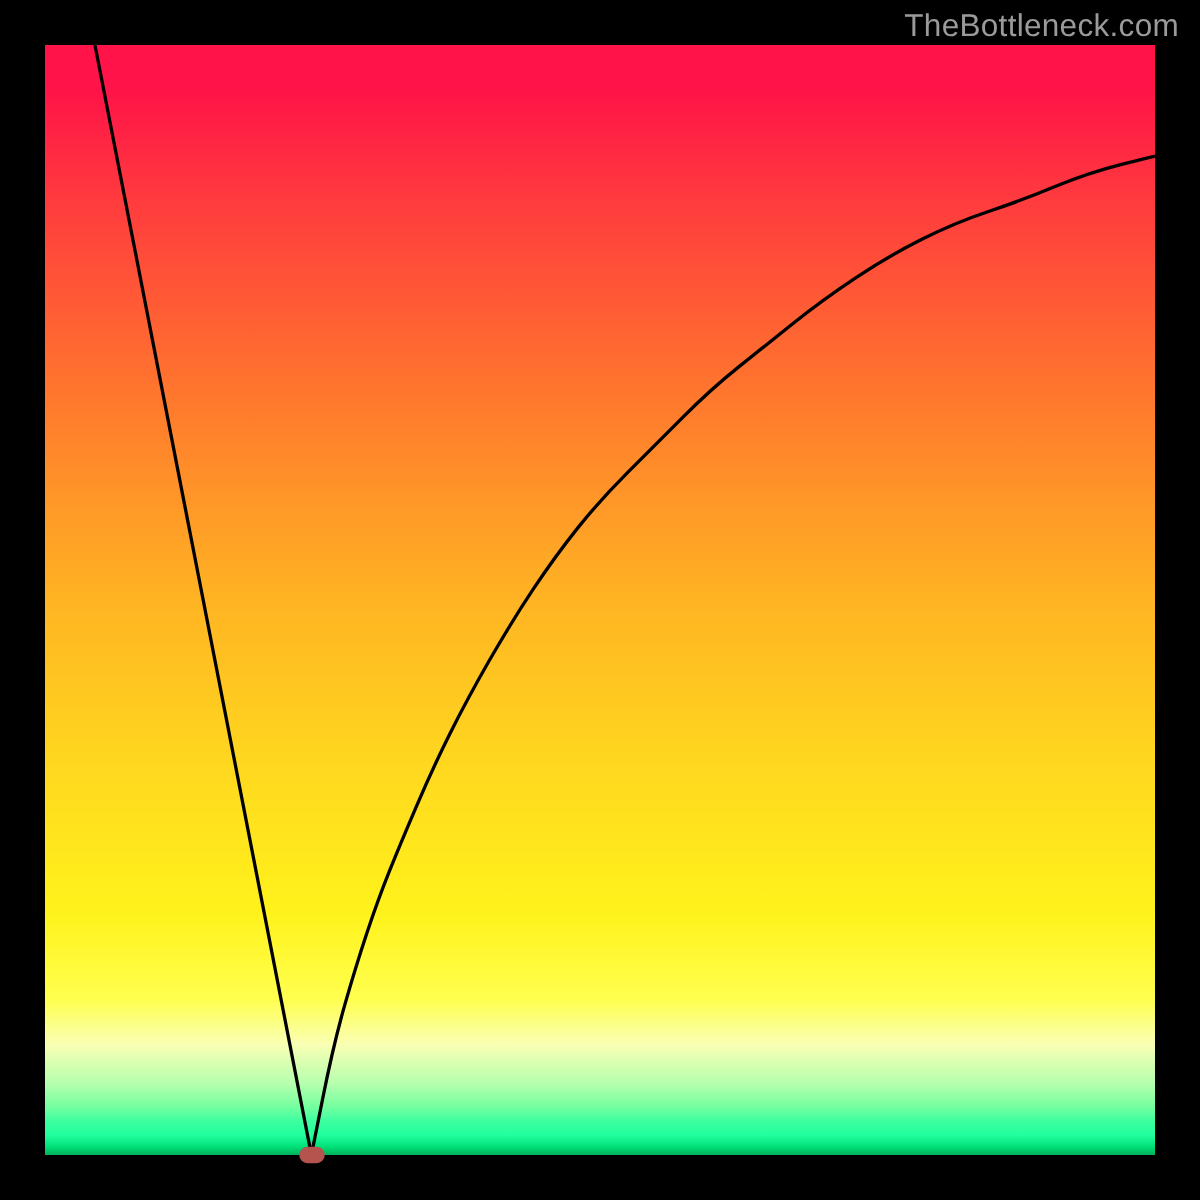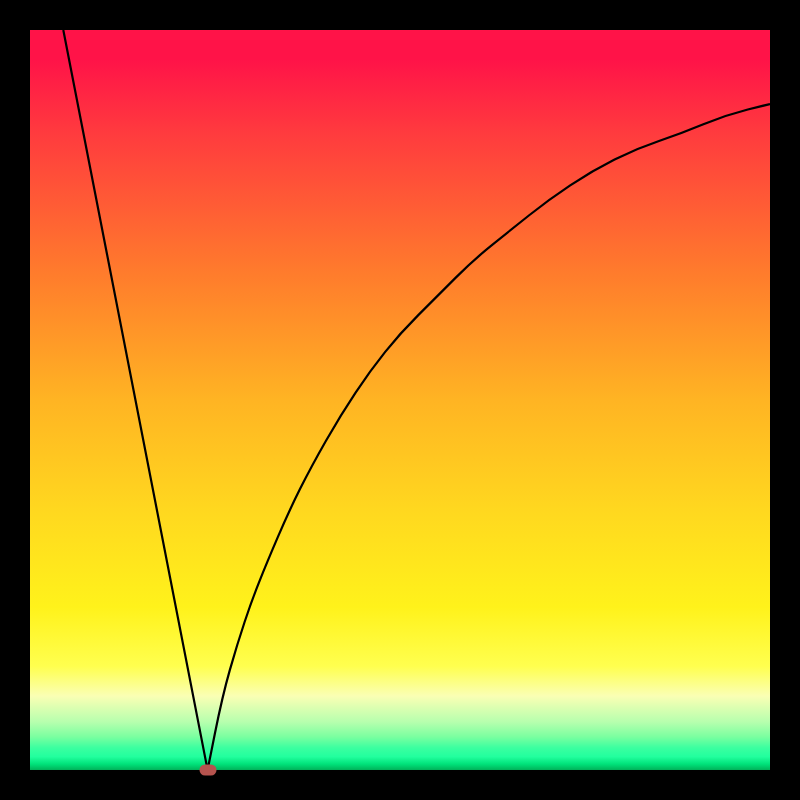--- a/index.html
+++ b/index.html
@@ -63,20 +63,21 @@
     font-size: 21px;
     font-weight: 500;
     letter-spacing: 0.2px;
     white-space: nowrap;
   }
 </style>
 </head>
 <body>
 
 <div class="wrap">
+  <div class="watermark">TheBottleneck.com</div>
 
   <div class="plot">
     <svg class="curve" viewBox="0 0 740 740" preserveAspectRatio="none">
       <path fill="none" stroke="#000" stroke-width="2.2" d="M 33.3 0 L 177.6 740 M 177.6 740 Q 177.6 740 185 703 T 199.8 640.1 T 214.60000000000002 592 T 229.4 551.3 T 247.9 506.9 T 270.1 458.8 T 296 410.70000000000005 T 325.6 362.6 T 355.20000000000005 321.9 T 388.5 284.9 T 425.5 247.9 T 462.5 214.60000000000005 T 499.5 185 T 540.2 155.39999999999992 T 584.5999999999999 129.49999999999994 T 629 111 T 673.4 94.35000000000002 T 717.8 79.55000000000001 T 740 74"></path>
     </svg>
     <div class="marker" style="left: 177.6px; top: 740px;"></div>
   </div>
 </div>
 
 </body></html>

